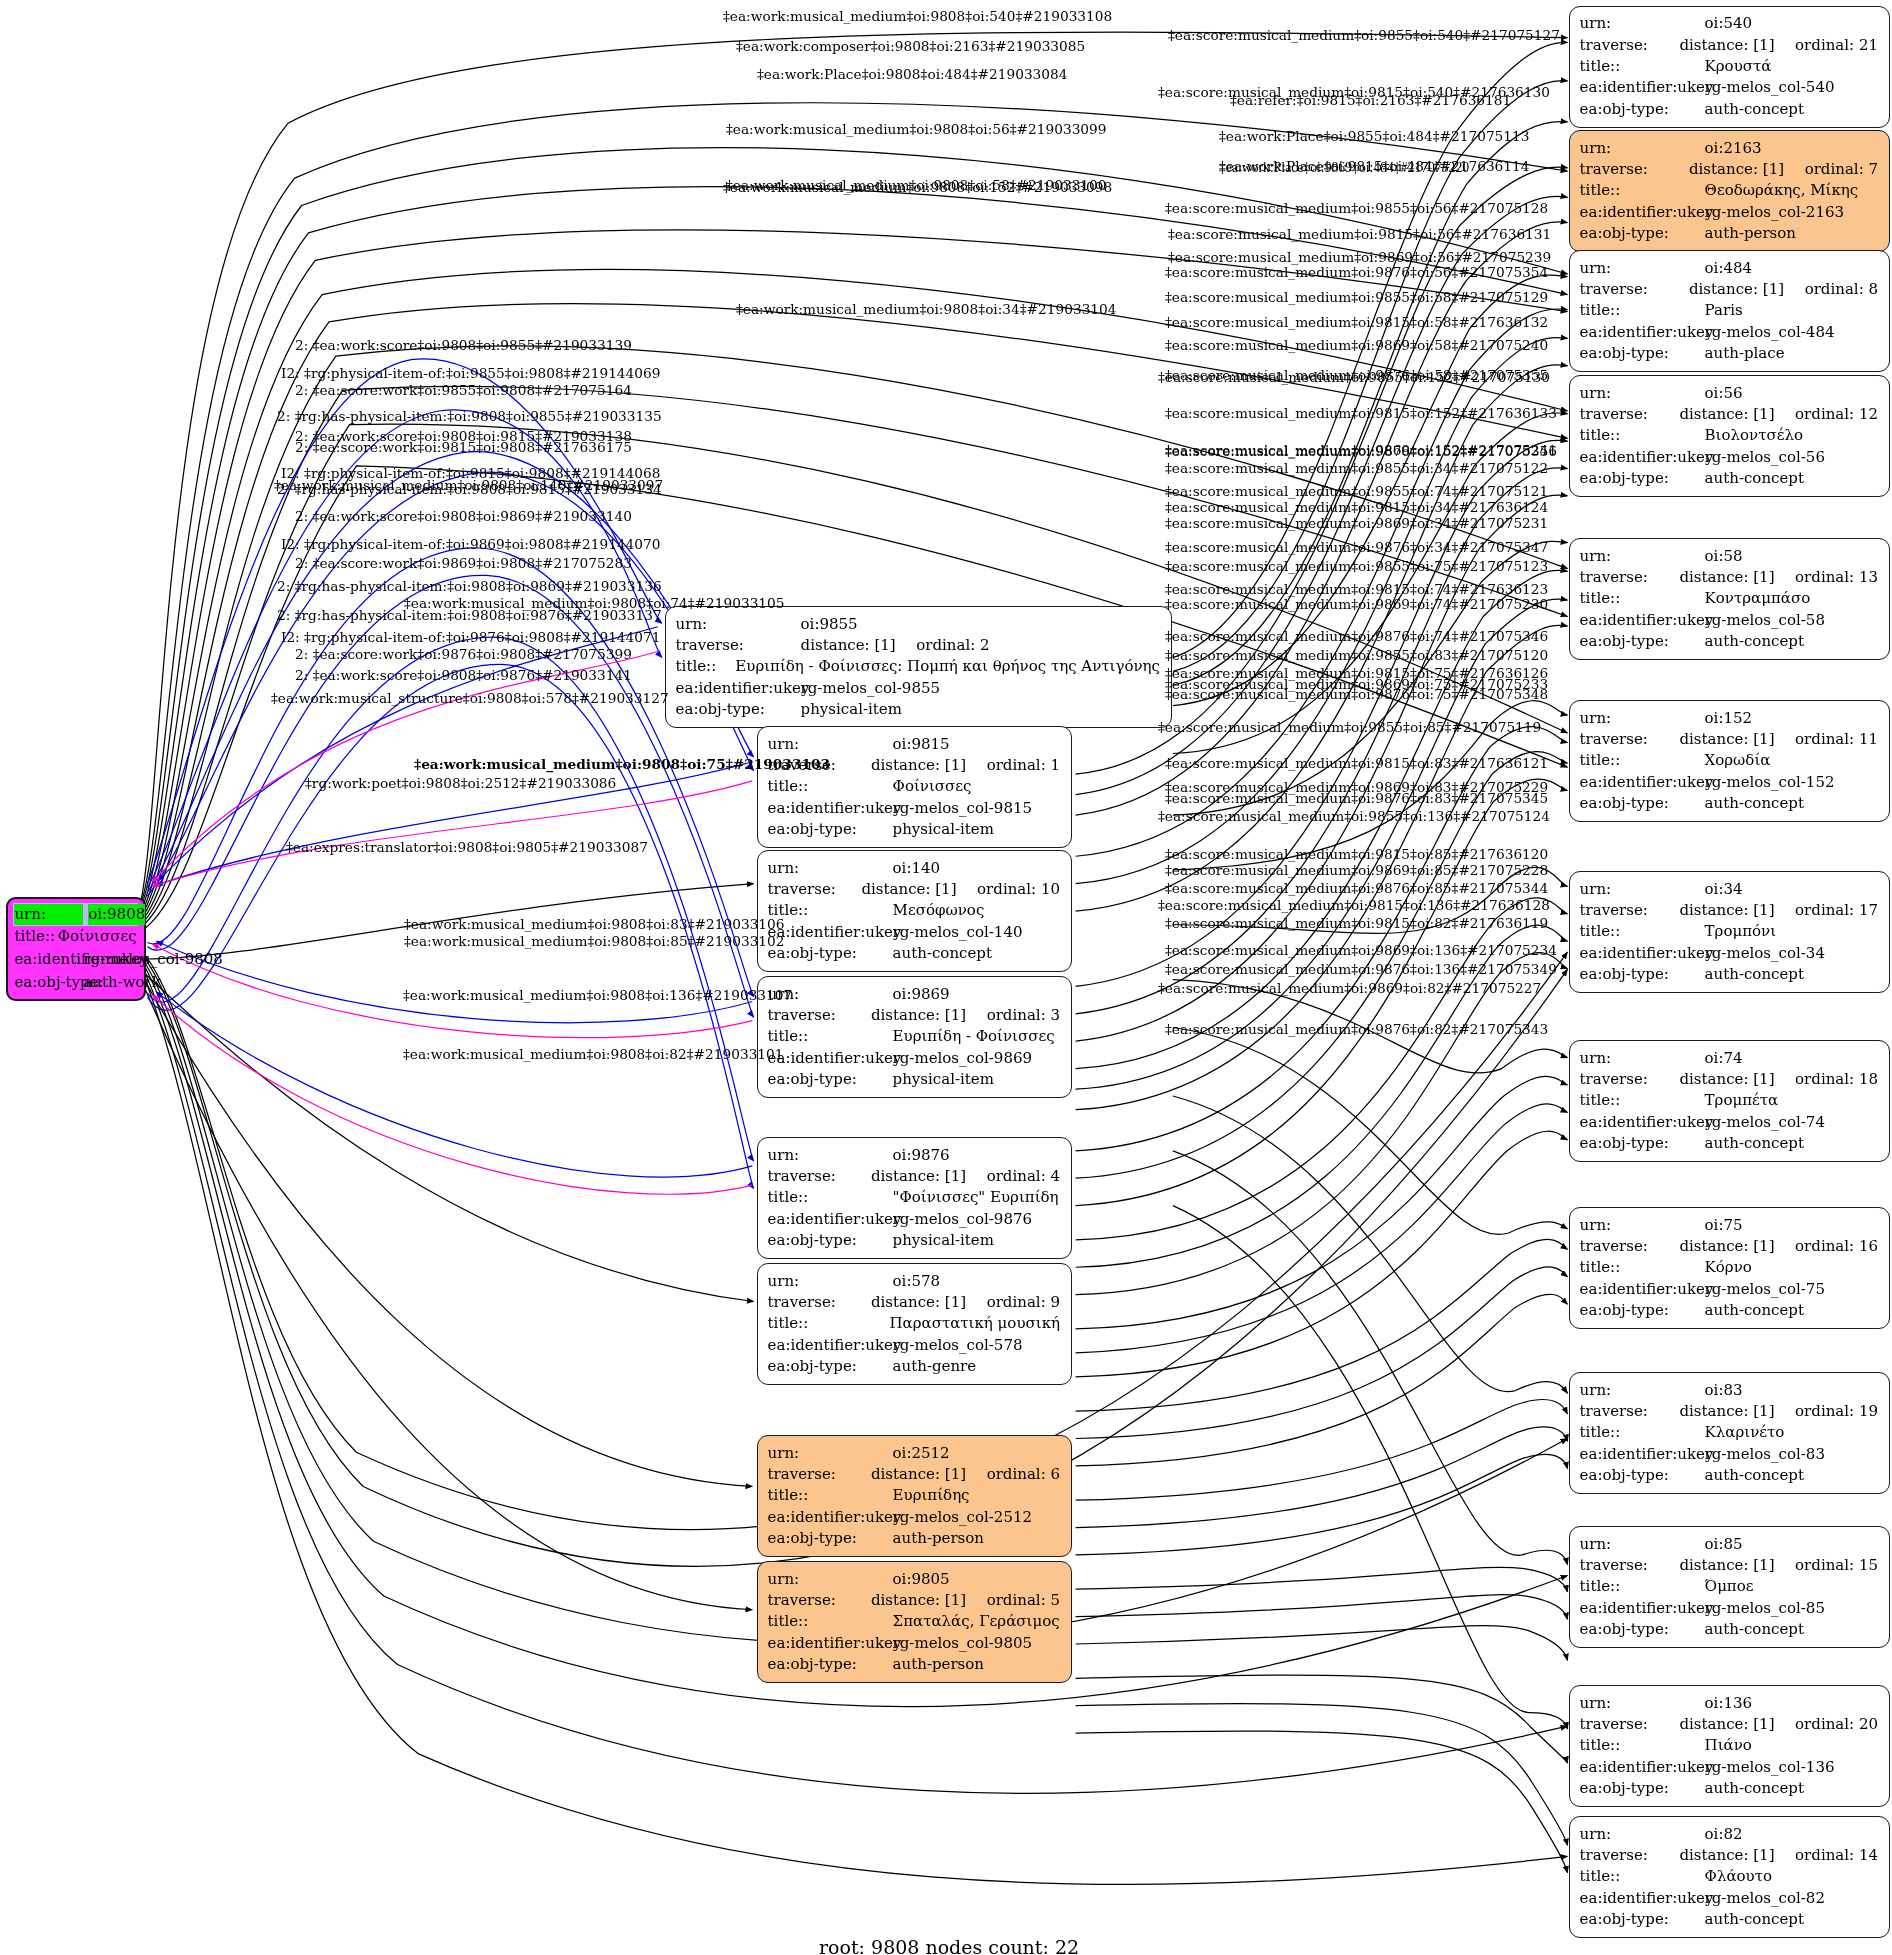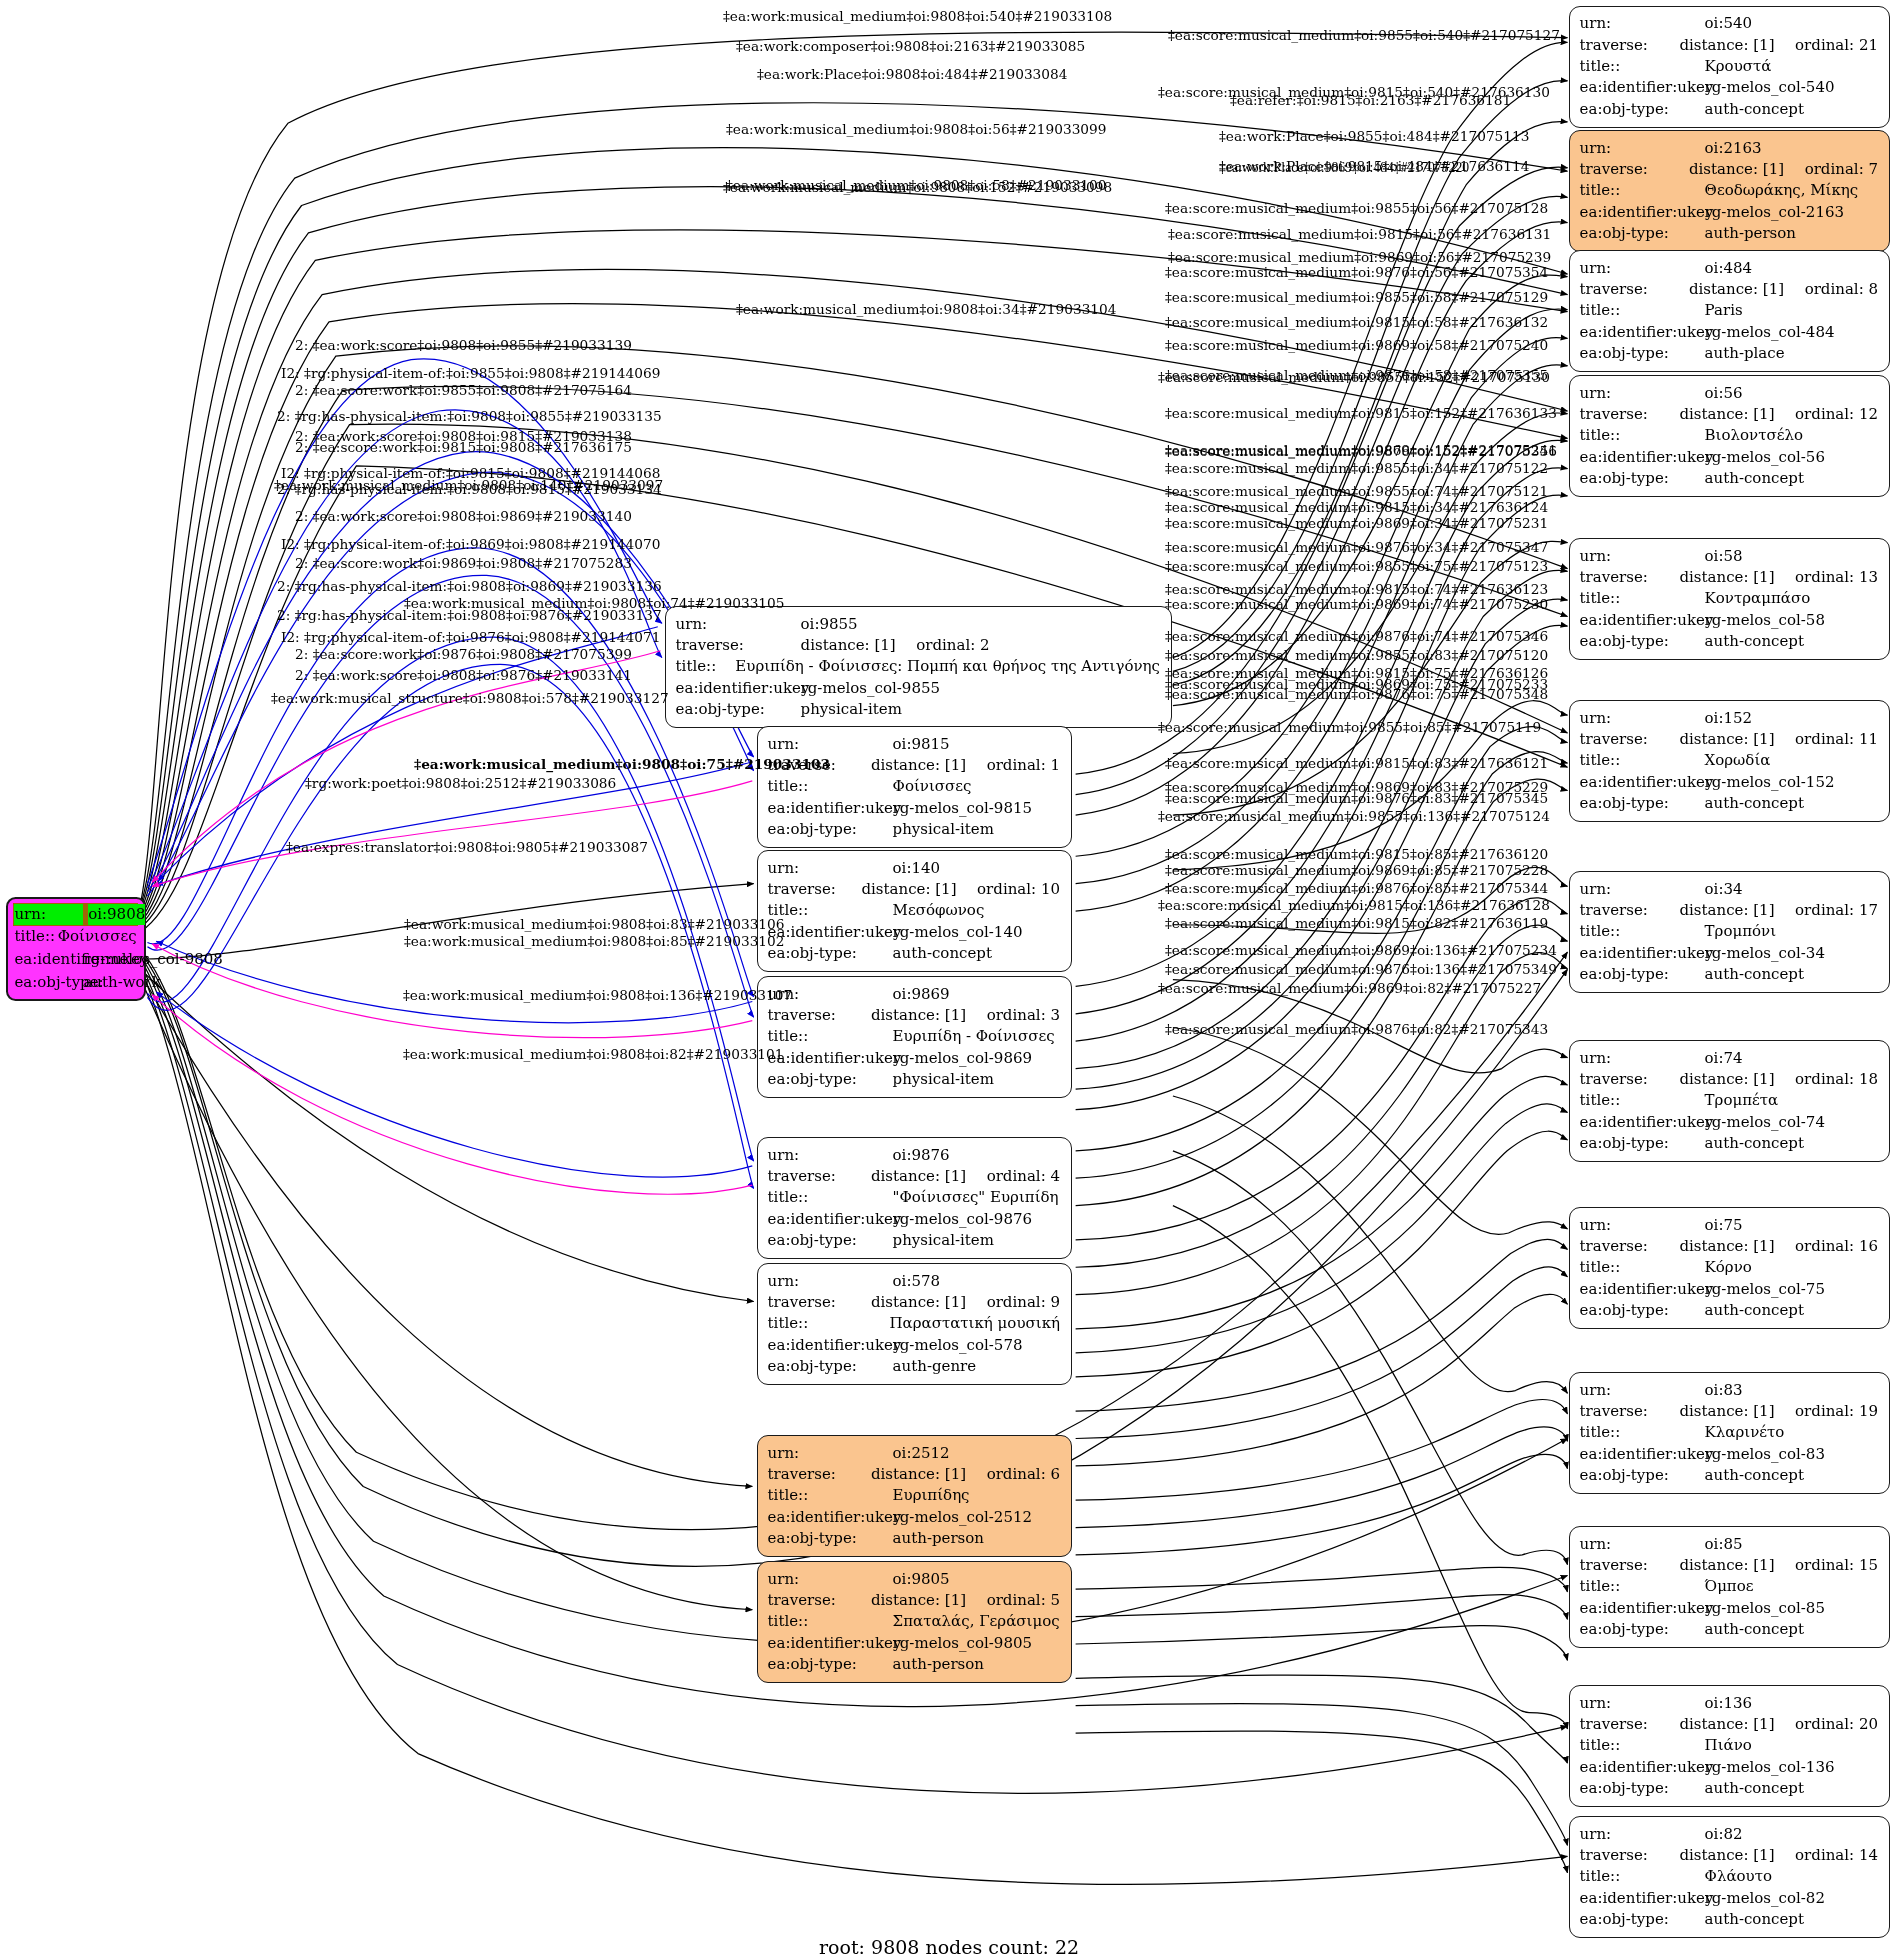--- a/index.html
+++ b/index.html
@@ -41,21 +41,21 @@
   }
   .row{display:flex;}
   .k{display:inline-block;}
   .v{display:inline-block;}
   
   .node .k{width:125px;}
   .node .v{}
   .ord{display:inline-block;margin-left:20.6px;}
   .node.root .row{padding:0.7px 1.4px;}
   .node.root .k{width:69px;}
-  .hl{background:#a16207;display:block;}
+  .hl{background:#c4b5fd;display:block;}
   .node.root .hl .k,.node.root .hl .v{background:#00ee00;}
   .node.root .hl{padding:0.7px 1.4px;}
   
   .elabel{
     position:absolute;
     font-size:13.7px;
     white-space:nowrap;
     z-index:7;
     color:#000;
     background:transparent;

